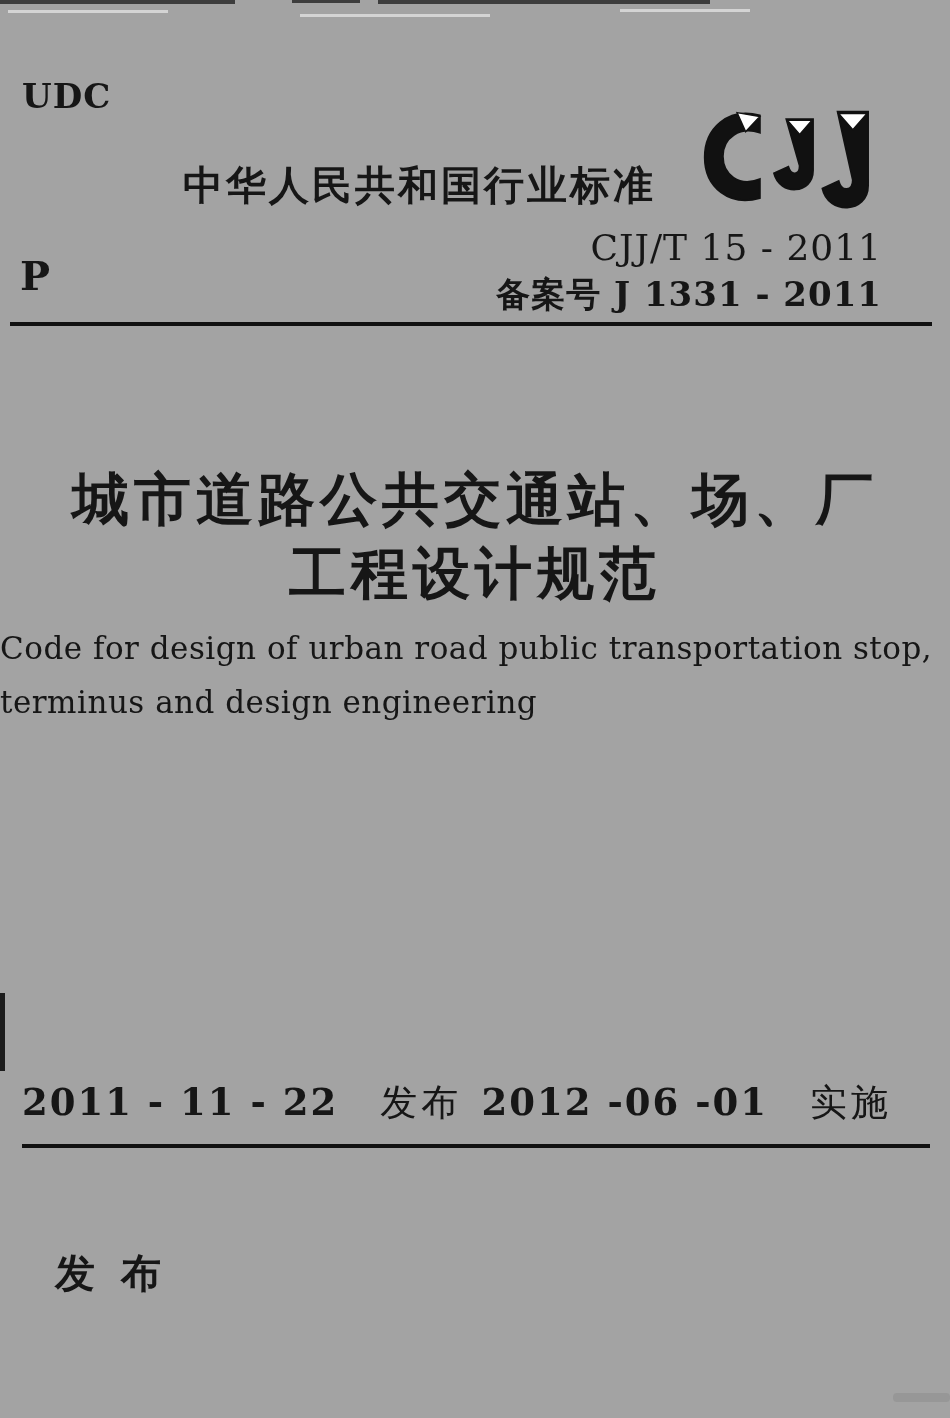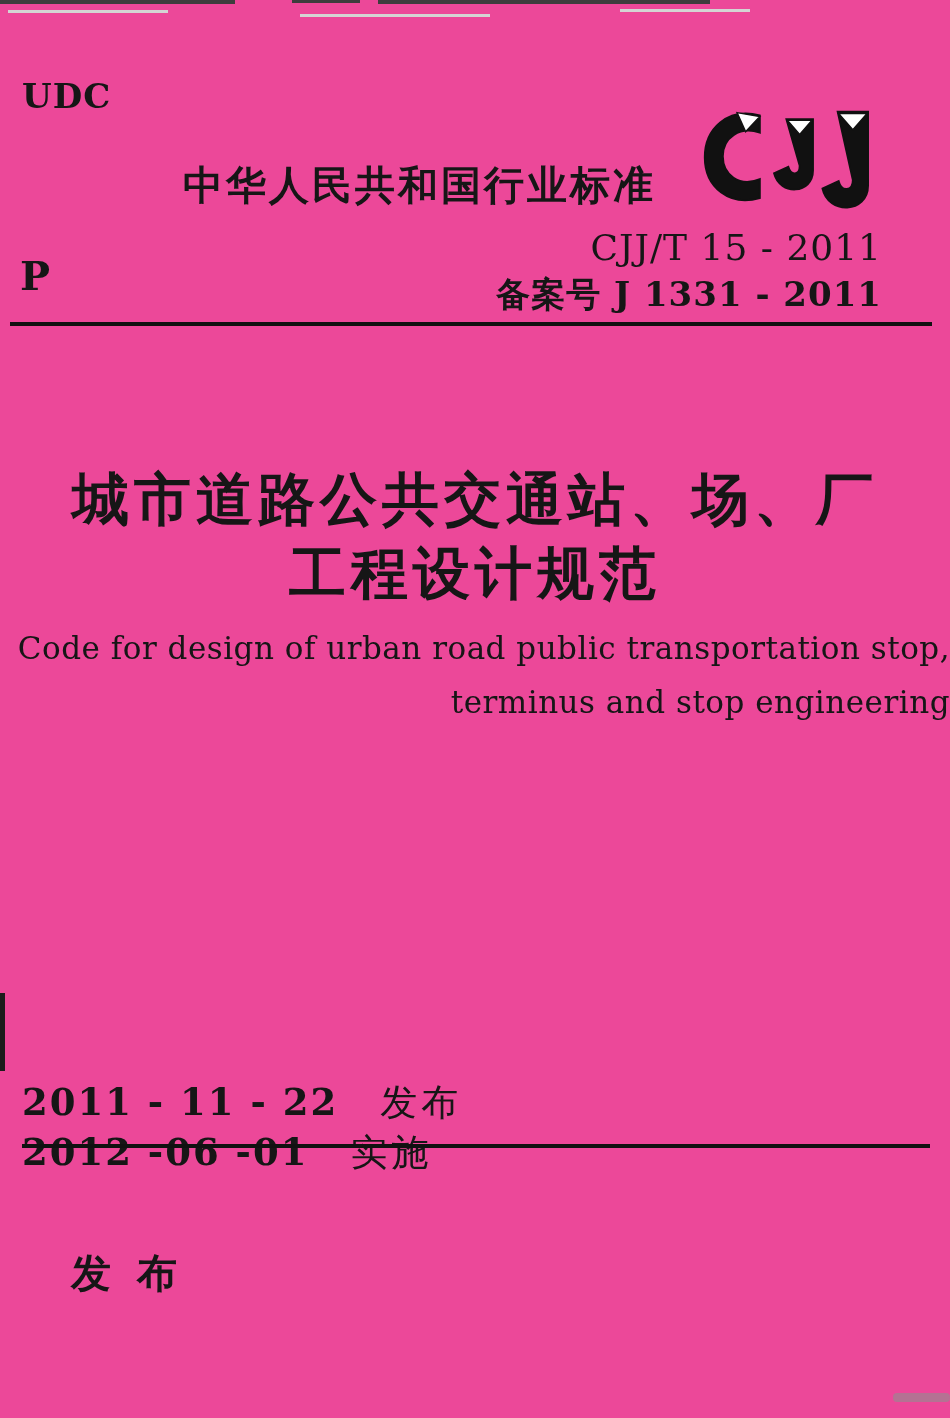--- a/index.html
+++ b/index.html
@@ -1,20 +1,20 @@
 <!DOCTYPE html>
 <html><head>
 <meta charset="utf-8">
 <style>
   html,body{margin:0;padding:0;background:#e8e8e8;}
   .page{
     position:relative;
     width:950px;height:1418px;
     margin:0 auto;
-    background:#ec4899;
+    background:#a3a3a3;
     overflow:hidden;
     font-family:"DejaVu Serif","Liberation Serif",serif;
     color:#161616;
   }
   
   .scan-seg{position:absolute;background:#3d3d3d;}
   .scan-faint{position:absolute;background:#d4d4d4;}
   .left-bar{position:absolute;left:0;top:993px;width:5px;height:78px;background:#1c1c1c;}
   .corner-smudge{position:absolute;left:893px;top:1393px;width:57px;height:9px;background:#8f8f8f;opacity:.6;border-radius:4px;}
 
@@ -31,37 +31,37 @@
     font-family:"DejaVu Serif","Liberation Serif",serif;}
 
   .rule{position:absolute;background:#111;}
   .rule-top{left:10px;right:18px;top:322px;height:4px;}
   .rule-bottom{left:22px;right:20px;top:1144px;height:4px;}
 
   .title-cn{position:absolute;left:0;width:100%;text-align:center;font-weight:600;
     font-size:57px;letter-spacing:5px;font-family:"DejaVu Serif","Liberation Serif",serif;}
   .title-cn1{top:462px;}
   .title-cn2{top:536px;}
-  .title-en{position:absolute;left:0;width:100%;text-align:right;font-size:31px;
+  .title-en{position:absolute;left:0;width:100%;text-align:left;font-size:31px;
     letter-spacing:.5px;font-family:"DejaVu Serif","Liberation Serif",serif;}
   .title-en1{top:630px;}
   .title-en2{top:684px;}
 
   .dates-row{position:absolute;left:22px;right:58px;top:1078px;display:flex;
-    justify-content:space-between;align-items:baseline;flex-direction:column;}
+    justify-content:space-between;align-items:baseline;}
   .date-group{display:flex;align-items:baseline;}
   .date-num{font-size:37px;font-weight:bold;letter-spacing:2px;}
   .date-label{font-size:37px;font-weight:normal;margin-left:42px;letter-spacing:4px;
     font-family:"DejaVu Sans","Liberation Sans",sans-serif;}
 
   .publisher-row{position:absolute;left:55px;right:95px;top:1246px;display:flex;
     justify-content:space-between;align-items:baseline;
     font-family:"DejaVu Sans","Liberation Sans",sans-serif;}
   .publisher-name{font-size:40px;font-weight:bold;letter-spacing:3px;}
-  .publish-label{font-size:40px;font-weight:bold;letter-spacing:6px;margin-left:16px;}
+  .publish-label{font-size:40px;font-weight:bold;letter-spacing:6px;}
 </style>
 </head>
 <body>
 
 <div class="page">
 
   <div class="scan-seg" style="left:0;top:0;width:235px;height:4px;"></div>
   <div class="scan-seg" style="left:292px;top:0;width:68px;height:3px;"></div>
   <div class="scan-seg" style="left:378px;top:0;width:332px;height:4px;"></div>
   <div class="scan-faint" style="left:8px;top:10px;width:160px;height:3px;"></div>
@@ -91,21 +91,21 @@
   <div class="std-numbers">
     <div class="std-number">CJJ/T 15 - 2011</div>
     <div class="record-number">备案号 J 1331 - 2011</div>
   </div>
 
   <div class="rule rule-top"></div>
 
   <div class="title-cn title-cn1">城市道路公共交通站、场、厂</div>
   <div class="title-cn title-cn2">工程设计规范</div>
   <div class="title-en title-en1">Code for design of urban road public transportation stop,</div>
-  <div class="title-en title-en2">terminus and stop engineering</div>
+  <div class="title-en title-en2">terminus and design engineering</div>
 
   <div class="dates-row">
     <div class="date-group">
       <span class="date-num">2011 - 11 - 22</span>
       <span class="date-label">发布</span>
     </div>
     <div class="date-group">
       <span class="date-num">2012 -06 -01</span>
       <span class="date-label">实施</span>
     </div>

